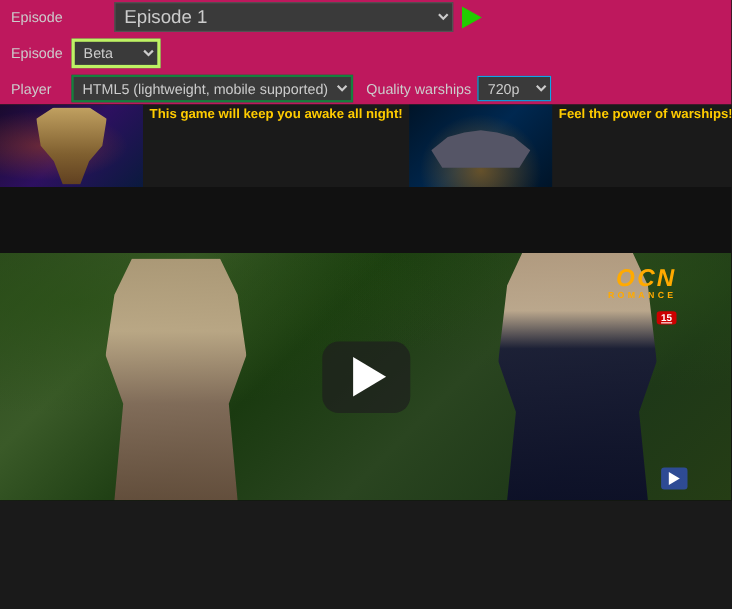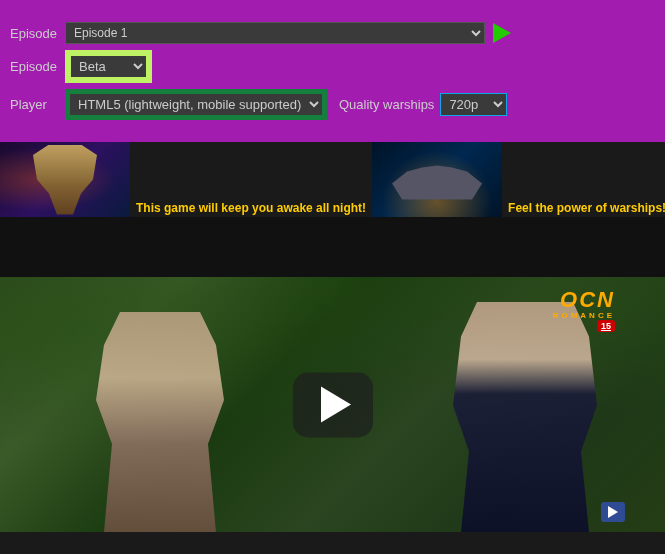--- a/index.html
+++ b/index.html
@@ -7,48 +7,49 @@
       width: 665px;
       height: 554px;
       background: #1a1a1a;
       font-family: Arial, sans-serif;
       font-size: 13px;
       color: #ccc;
       overflow: hidden;
     }
 
     .controls-section {
-      background: #a21caf;
-      padding: 22px 10px;
+      background: #be185d;
+      padding: 2px 10px;
     }
 
     .control-row {
       display: flex;
       align-items: center;
       margin-bottom: 6px;
     }
 
     .control-row:last-child {
       margin-bottom: 0;
     }
 
     .control-label {
       width: 55px;
       color: #ccc;
       font-size: 13px;
     }
 
     .episode-select {
-      width: 420px;
+      width: 308px;
       background: #3a3a3a;
       color: #ccc;
       border: 1px solid #555;
       padding: 2px 4px;
-      font-size: 12px;
+      font-size: 17px;
       appearance: auto;
+      margin-left: 39px;
     }
 
     .next-btn {
       margin-left: 8px;
       background: none;
       border: none;
       cursor: pointer;
       display: flex;
       align-items: center;
     }
@@ -57,30 +58,30 @@
       width: 0;
       height: 0;
       border-top: 10px solid transparent;
       border-bottom: 10px solid transparent;
       border-left: 18px solid #22cc00;
     }
 
     .server-select {
       background: #3a3a3a;
       color: #ccc;
-      border: 6px solid #bef264;
+      border: 3px solid #bef264;
       padding: 2px 4px;
       font-size: 13px;
       appearance: auto;
     }
 
     .player-select {
       background: #3a3a3a;
       color: #ccc;
-      border: 5px solid #15803d;
+      border: 2px solid #15803d;
       padding: 2px 4px;
       font-size: 13px;
       appearance: auto;
     }
 
     .quality-label {
       margin-left: 12px;
       color: #ccc;
       font-size: 13px;
     }
@@ -99,21 +100,21 @@
     .ad-section {
       background: #1a1a1a;
       display: flex;
       align-items: stretch;
       height: 75px;
       overflow: hidden;
     }
 
     .ad-item {
       display: flex;
-      align-items: flex-end;
+      align-items: flex-start;
       flex: 0 0 auto;
     }
 
     
     .ad-game1-img {
       width: 130px;
       height: 75px;
       background: linear-gradient(135deg, #1a0a2e 0%, #2d1060 50%, #0a1a3e 100%);
       display: flex;
       align-items: center;
@@ -187,21 +188,21 @@
     
     .dark-band {
       background: #111;
       height: 60px;
     }
 
     
     .video-section {
       position: relative;
       width: 665px;
-      height: 255px;
+      height: 225px;
       background: #000;
       overflow: hidden;
     }
 
     .video-bg {
       width: 100%;
       height: 100%;
       background: linear-gradient(
         135deg,
         #2d4a1e 0%,
@@ -274,21 +275,21 @@
       font-weight: bold;
     }
 
     .ocn-badge {
       background: #cc0000;
       color: white;
       font-size: 9px;
       font-weight: bold;
       padding: 1px 4px;
       border-radius: 3px;
-      margin-top: 0;
+      margin-top: 10px;
       text-decoration: underline;
     }
 
     
     .play-button {
       position: absolute;
       top: 50%;
       left: 50%;
       transform: translate(-50%, -50%);
       width: 80px;

